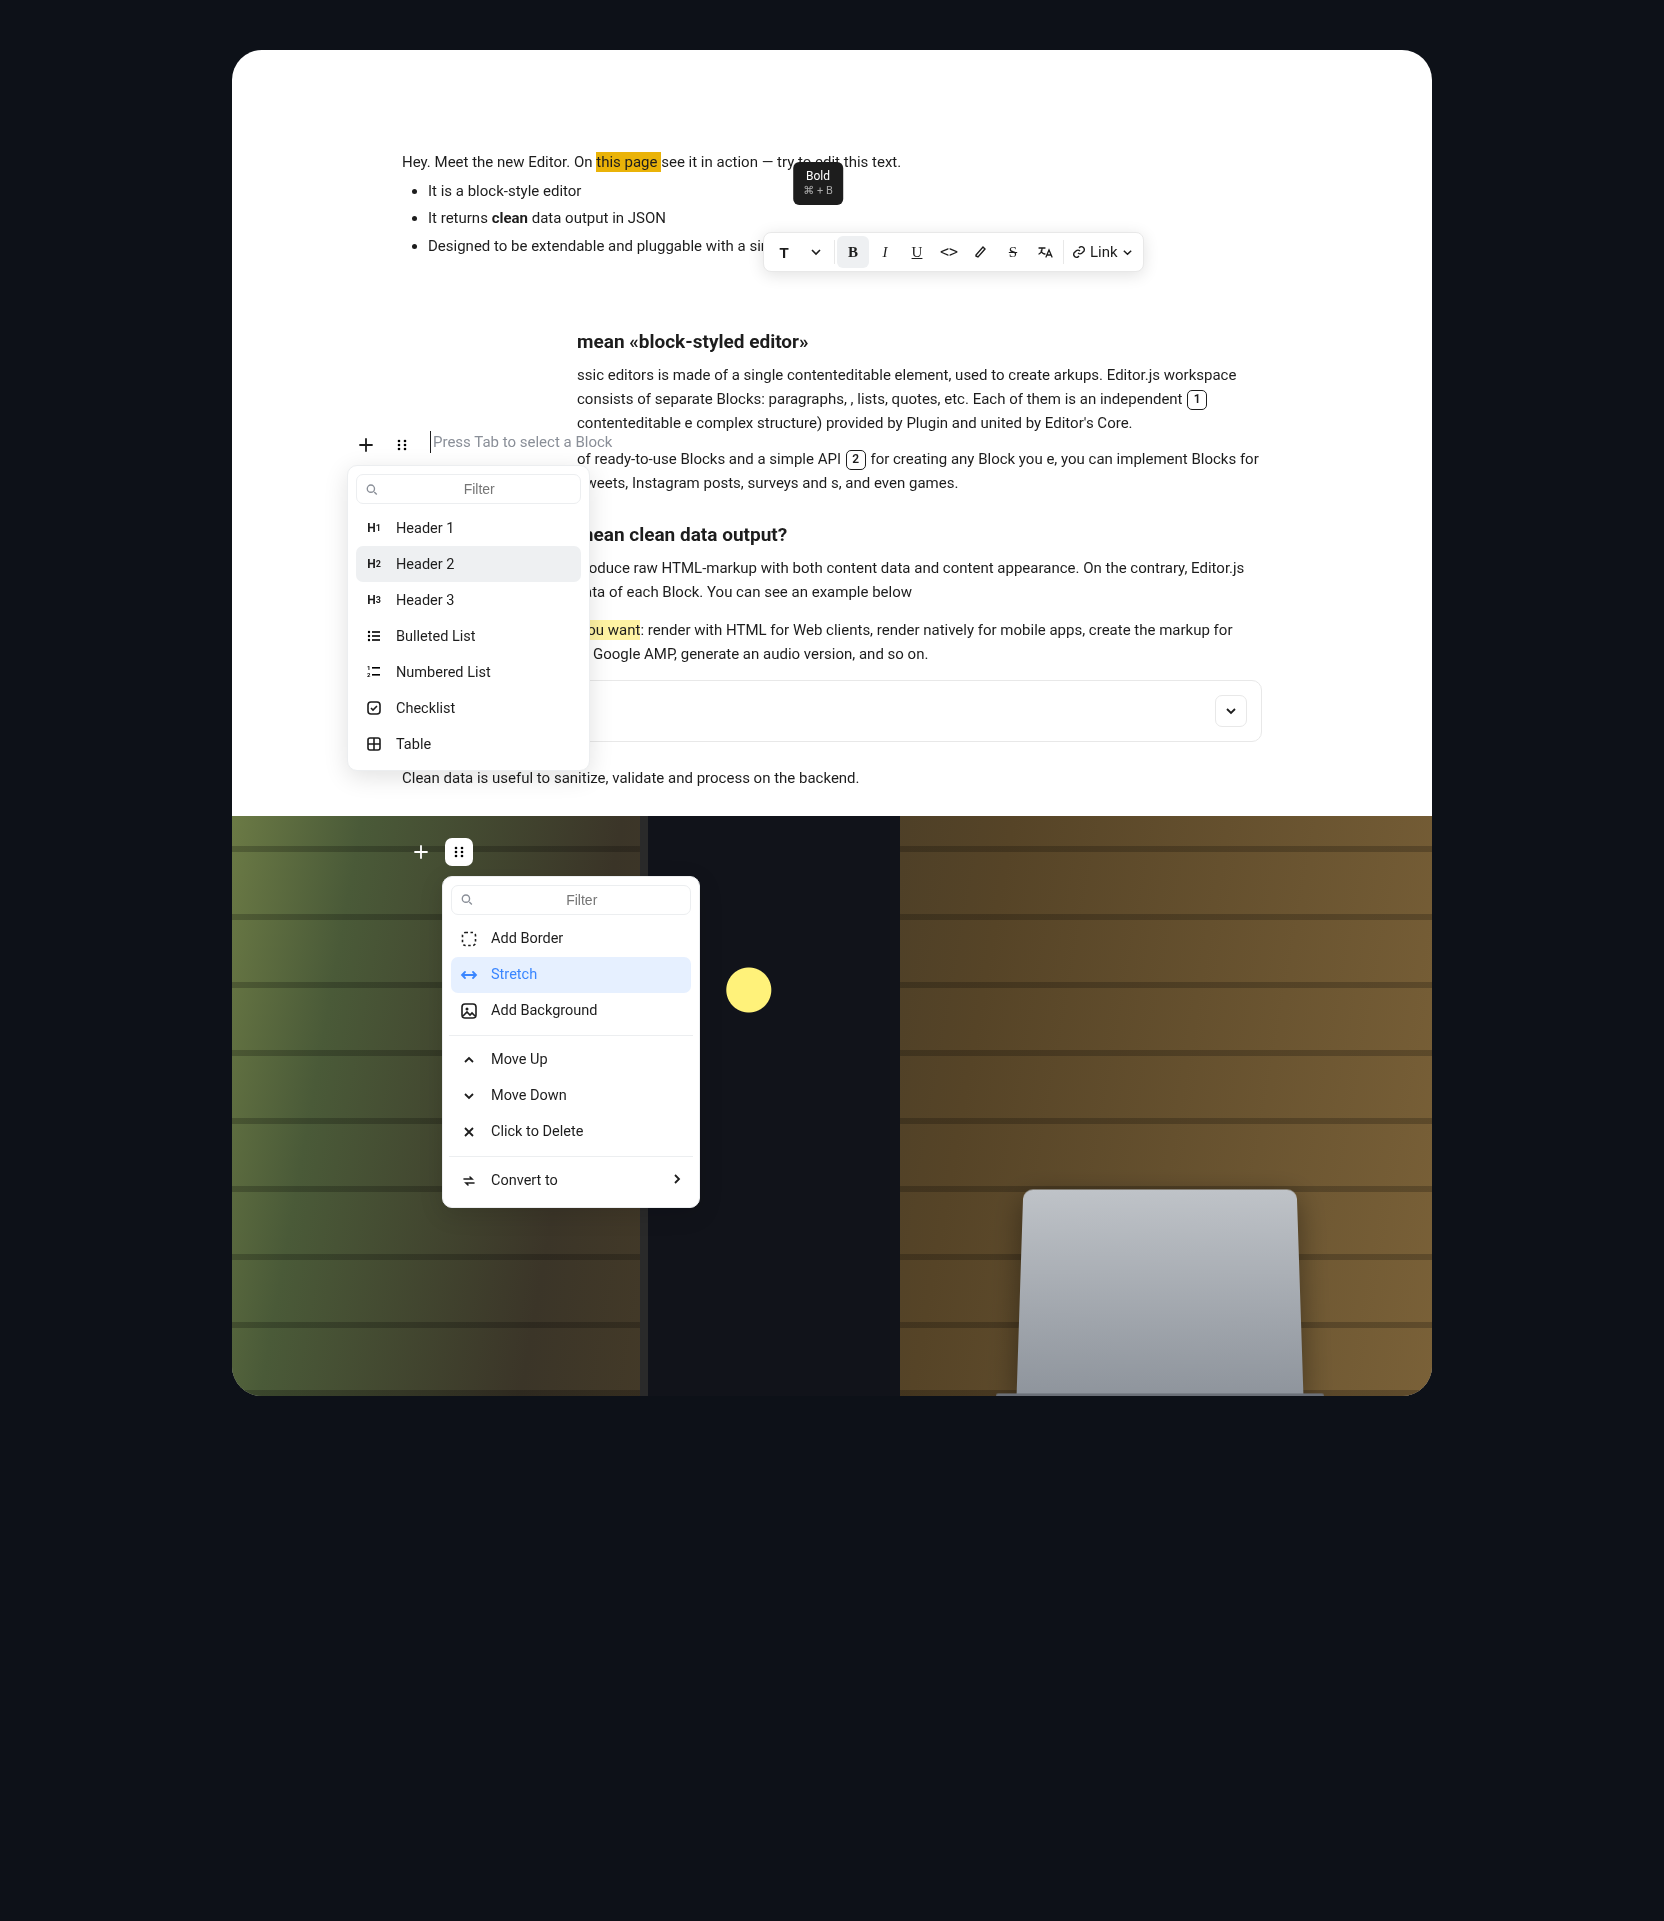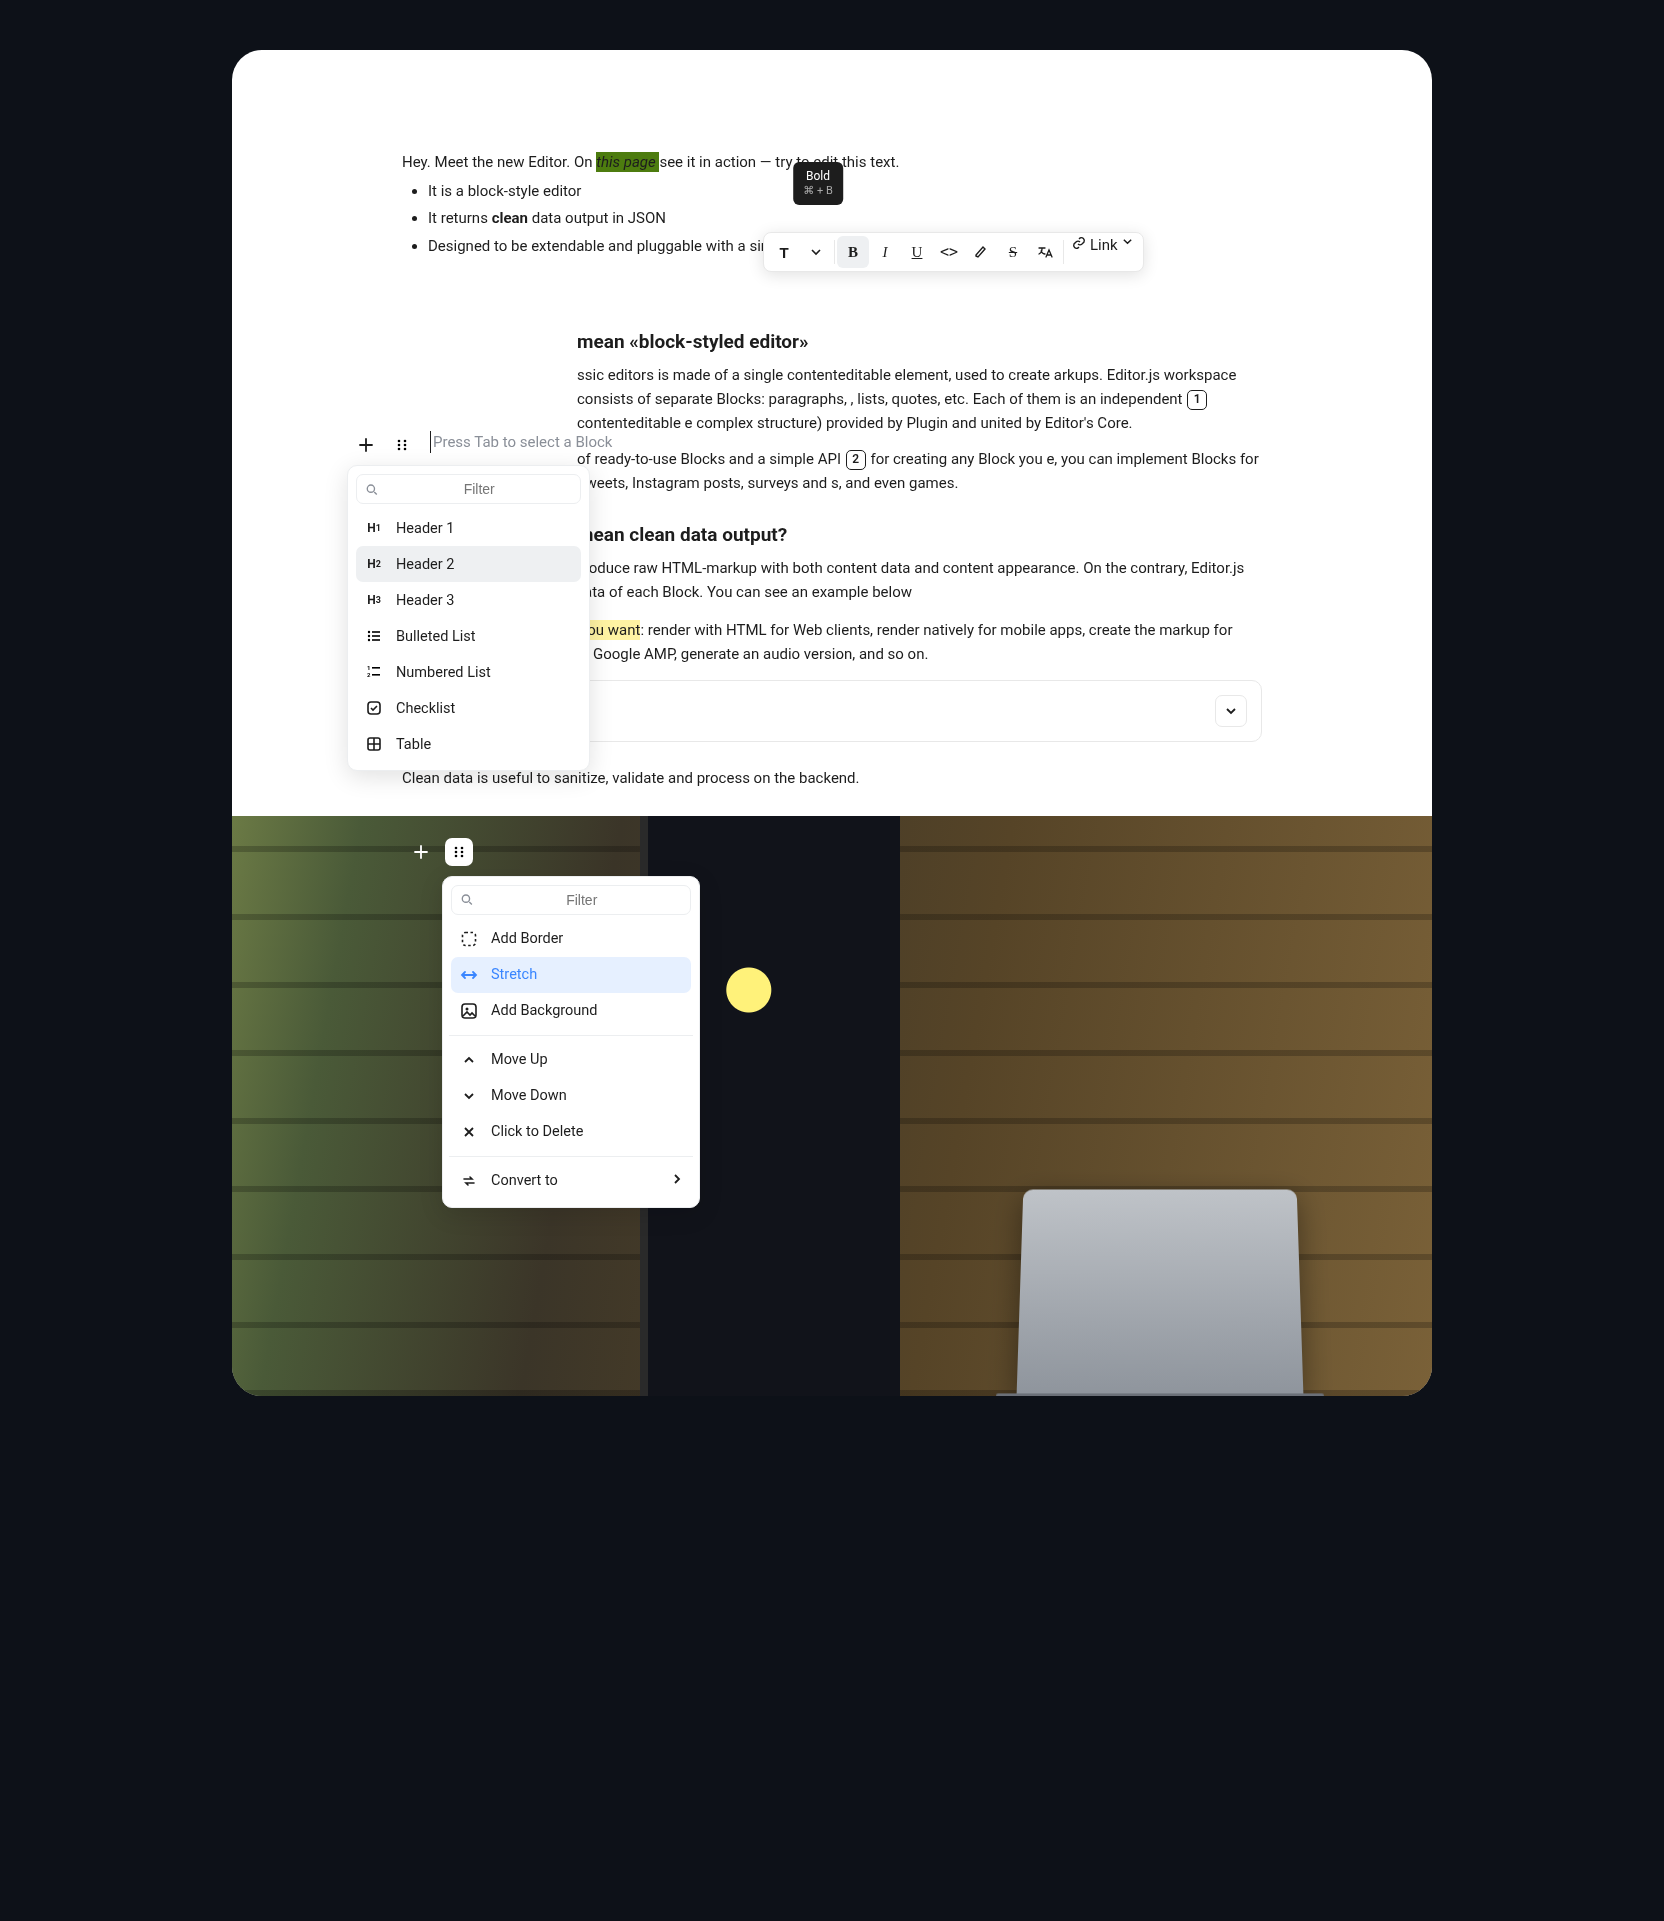--- a/index.html
+++ b/index.html
@@ -17,21 +17,21 @@
     border-radius: 30px;
     overflow: hidden;
     position: relative;
   }
   .content-area {
     padding: 100px 170px 20px 170px;
     position: relative;
   }
   
   .para { line-height: 1.6; color: #1d1d1d; margin-bottom: 6px; }
-  .hl-blue { background: #4d7c0f; padding: 1px 0; font-style: italic; }
+  .hl-blue { background: #eab308; padding: 1px 0; }
   .hl-yellow { background: #fff3a3; padding: 1px 0; }
   .link { }
   
   h3.sec { font-size: 19px; font-weight: 700; margin: 28px 0 10px; }
   ul.bullets { padding-left: 26px; margin-bottom: 8px; }
   ul.bullets li { margin-bottom: 4px; line-height: 1.55; }
   
   .inline-toolbar {
     position: absolute;
     top: 182px; left: 531px;
@@ -46,21 +46,21 @@
   }
   .tb-btn {
     width: 32px; height: 32px;
     display: flex; align-items: center; justify-content: center;
     border-radius: 6px;
     cursor: pointer;
     font-family: Georgia, serif;
   }
   .tb-btn.active { background: #eef0f2; }
   .tb-sep { width: 1px; height: 24px; background: #e8e8e8; margin: 0 2px; }
-  .tb-link { display:flex; align-items:flex-start; gap:4px; padding: 0 6px; height:32px; cursor:pointer; }
+  .tb-link { display:flex; align-items:center; gap:4px; padding: 0 6px; height:32px; cursor:pointer; }
   
   .tooltip {
     position: absolute;
     top: 112px; left: 586px;
     transform: translateX(-50%);
     background: #1d1d1d;
     color: #fff;
     font-size: 12px;
     border-radius: 6px;
     padding: 6px 10px;

